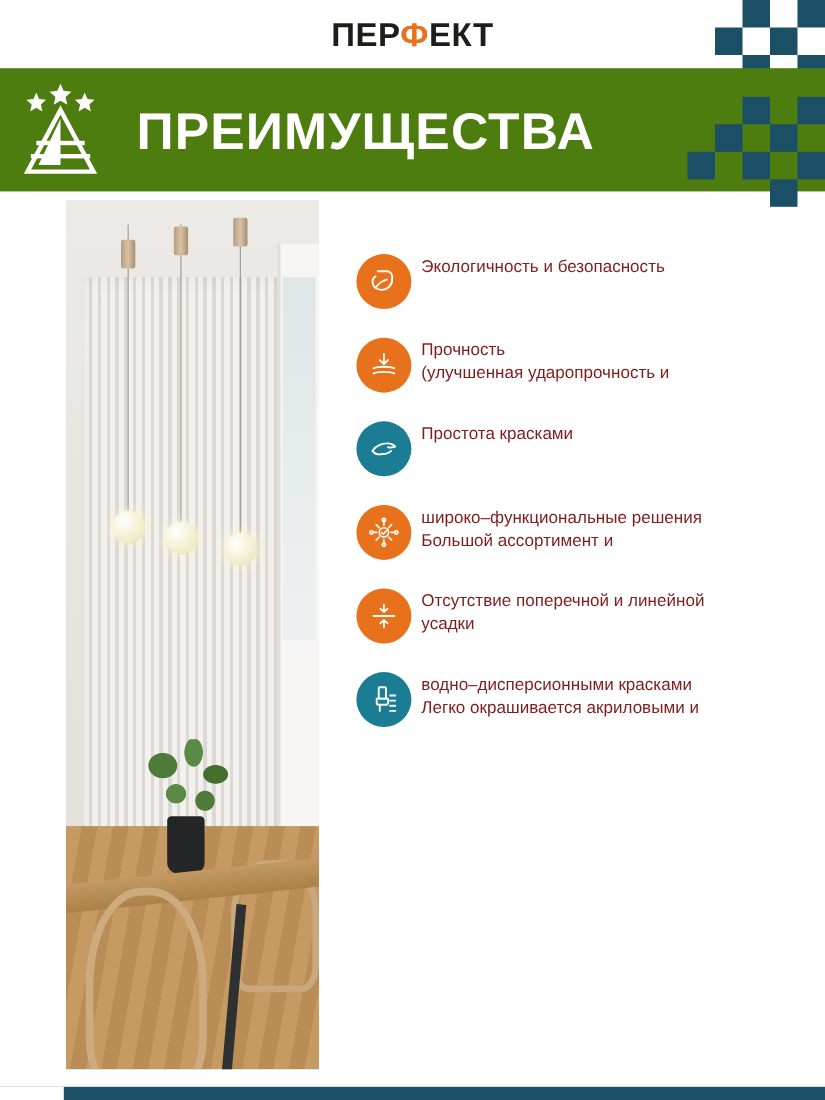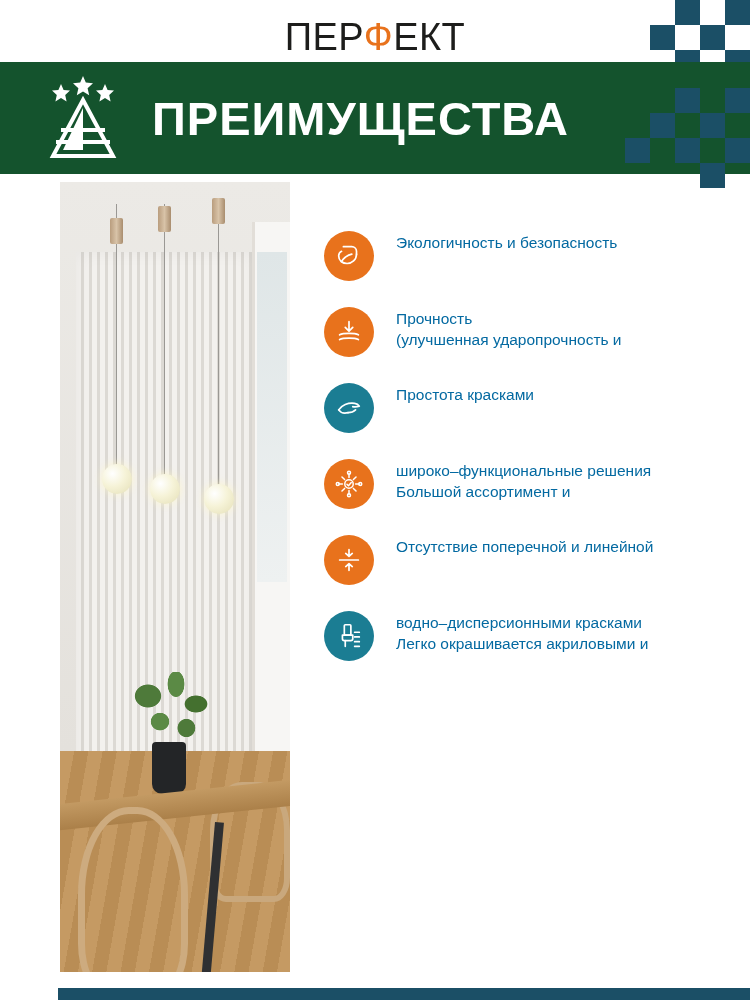--- a/index.html
+++ b/index.html
@@ -18,22 +18,22 @@
     position: relative;
     height: 62px;
     background: #ffffff;
   }
 
   .brand-logo {
     position: absolute;
     left: 50%;
     transform: translateX(-50%);
     top: 16px;
-    font-size: 38px;
-    font-weight: normal;
+    font-size: 30px;
+    font-weight: bold;
     letter-spacing: 0.5px;
     color: #1d1d1b;
     white-space: nowrap;
   }
   .brand-logo .accent {
     color: #e8721c;
   }
 
   
   .checker {
@@ -54,24 +54,23 @@
     right: 0;
     grid-template-columns: repeat(5, 25px);
     grid-template-rows: repeat(4, 25px);
     z-index: 5;
   }
 
   
   .orange-band {
     position: relative;
     height: 112px;
-    background: #14532d;
+    background: #4d7c0f;
     display: flex;
     align-items: center;
-    padding-left: 28px;
     z-index: 2;
   }
 
   .badge-icon {
     width: 110px;
     height: 96px;
     flex: 0 0 110px;
     position: relative;
   }
 
@@ -225,25 +224,25 @@
     border-radius: 50%;
     display: flex;
     align-items: center;
     justify-content: center;
     margin-top: 2px;
   }
   .f-icon.orange { background: #e8721c; }
   .f-icon.teal   { background: #1b7d93; }
 
   .f-text {
-    margin-left: 22px;
+    margin-left: 9px;
     padding-top: 4px;
     font-size: 15.5px;
     line-height: 1.35;
-    color: #0369a1;
+    color: #7f1d1d;
   }
   .f-text .line { display: block; white-space: nowrap; }
 
   
   .bottom-strip {
     position: absolute;
     left: 0; right: 0; bottom: 0;
     height: 12px;
     background: #1b4f66;
   }
@@ -421,20 +420,21 @@
     <div class="feature">
       <div class="f-icon orange">
         <svg viewBox="0 0 32 32" width="30" height="30" fill="none" stroke="#fff" stroke-width="1.8" stroke-linecap="round" stroke-linejoin="round">
           <path d="M16 5v7M12.5 9l3.5 3 3.5-3"></path>
           <path d="M6 16h20"></path>
           <path d="M16 27v-7M12.5 23l3.5-3 3.5 3"></path>
         </svg>
       </div>
       <div class="f-text">
         <span class="line">Отсутствие поперечной и линейной</span>
+        <span class="line">усадки</span>
       </div>
     </div>
 
     <div class="feature">
       <div class="f-icon teal">
         <svg viewBox="0 0 32 32" width="30" height="30" fill="none" stroke="#fff" stroke-width="1.8" stroke-linecap="round" stroke-linejoin="round">
           <rect x="11" y="4" width="7" height="11" rx="1"></rect>
           <path d="M9 15h11v4a2 2 0 0 1-2 2h-7a2 2 0 0 1-2-2z"></path>
           <path d="M12 21v6"></path>
           <path d="M22 12h5M22 17h5M22 22h5M22 27h5"></path>

